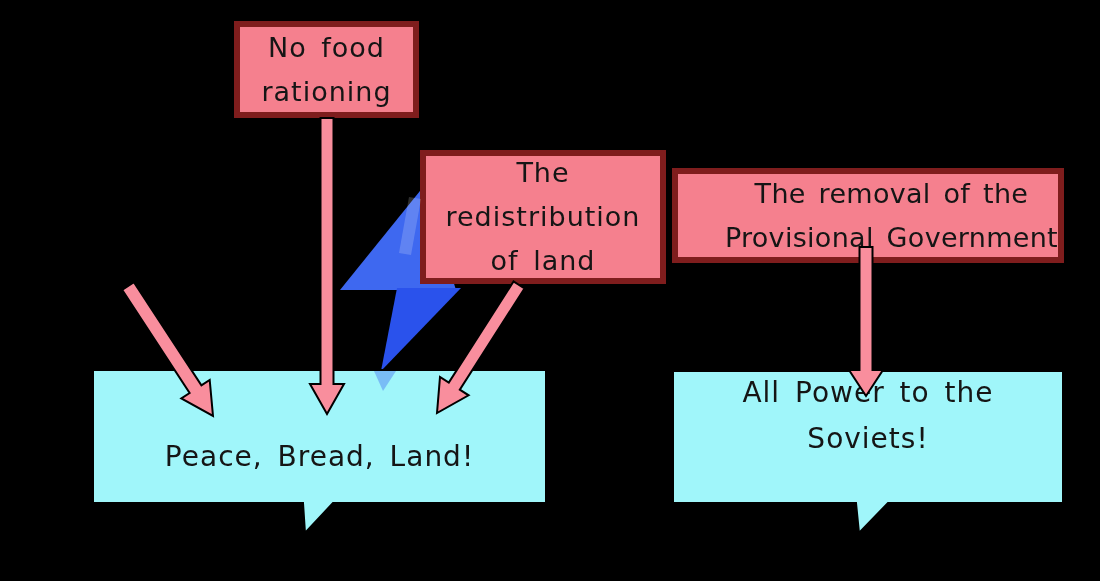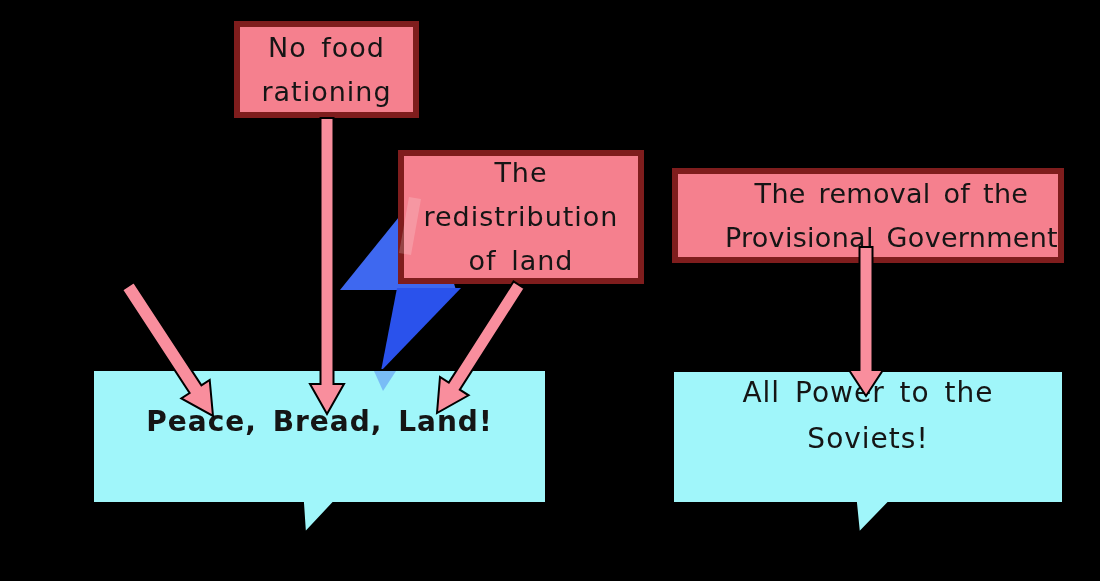--- a/index.html
+++ b/index.html
@@ -21,33 +21,33 @@
     color:#151515;
     font-size:27px;
     line-height:44px;
     letter-spacing:1px;
     word-spacing:5px;
     white-space:pre-line;
     z-index:3;
   }
   .box-end-ww1{left:31px;top:151px;width:205px;height:135px;}
   .box-no-food{left:234px;top:21px;width:185px;height:97px;}
-  .box-redistribution{left:398px;top:150px;width:246px;height:134px;}
+  .box-redistribution{left:420px;top:150px;width:246px;height:134px;}
   .box-removal{left:672px;top:168px;width:392px;height:95px;letter-spacing:0.3px;word-spacing:4px;justify-content:flex-end;}
   .bubble-text{
     position:absolute;
     text-align:center;
     color:#151515;
     font-size:28px;
     letter-spacing:1px;
     word-spacing:5px;
     white-space:pre-line;
     z-index:5;
   }
-  .bubble-text-left{left:93px;top:402px;width:453px;line-height:40px;font-weight:bold;}
+  .bubble-text-left{left:93px;top:437px;width:453px;line-height:40px;}
   .bubble-text-right{left:673px;top:370px;width:390px;line-height:46px;}
   .watermark{
     position:absolute;
     left:468px;top:224px;
     font-size:62px;
     font-weight:bold;
     letter-spacing:2px;
     color:rgba(255,255,255,0.20);
     z-index:6;
     pointer-events:none;

